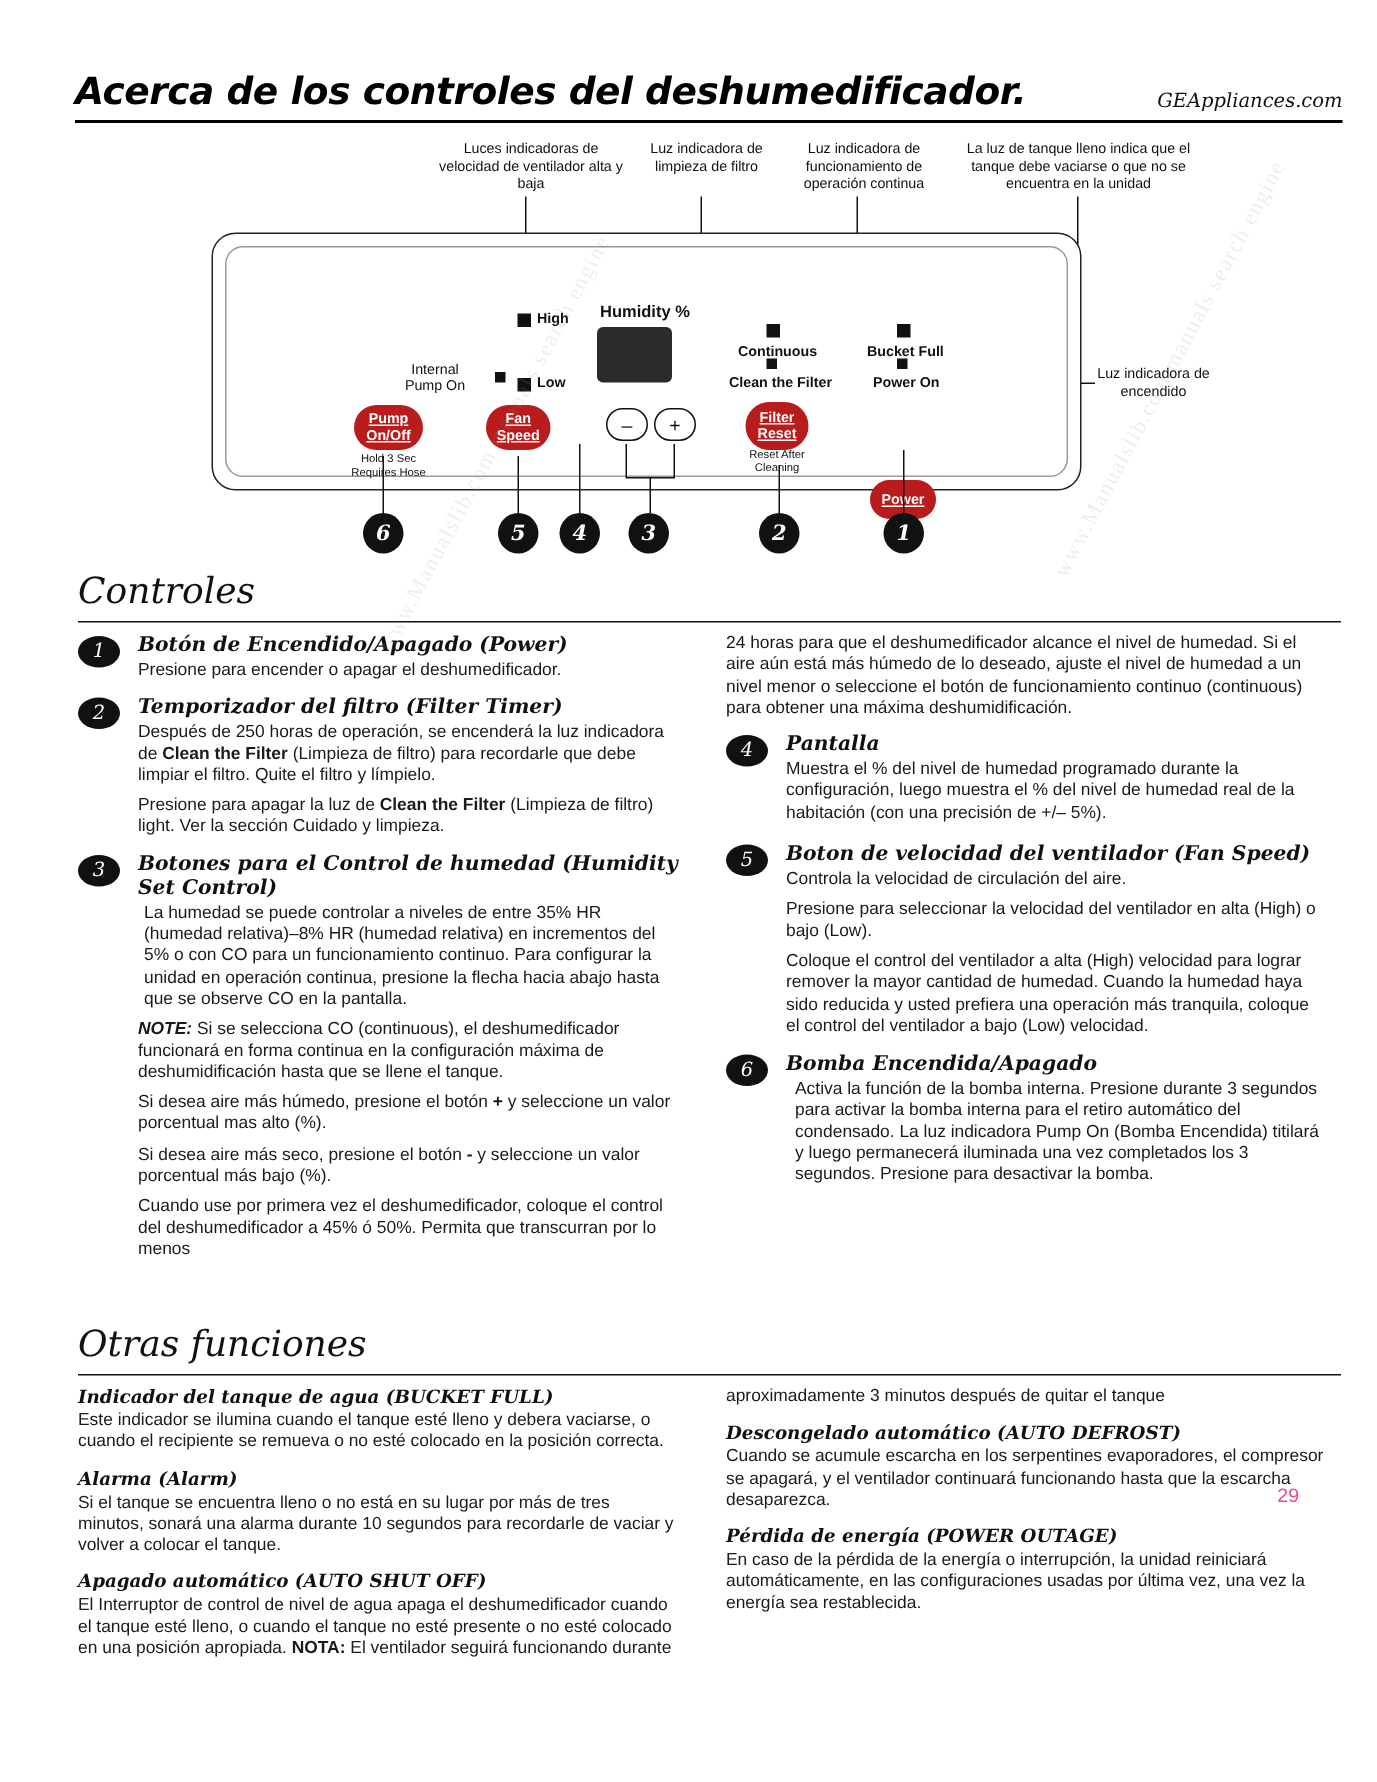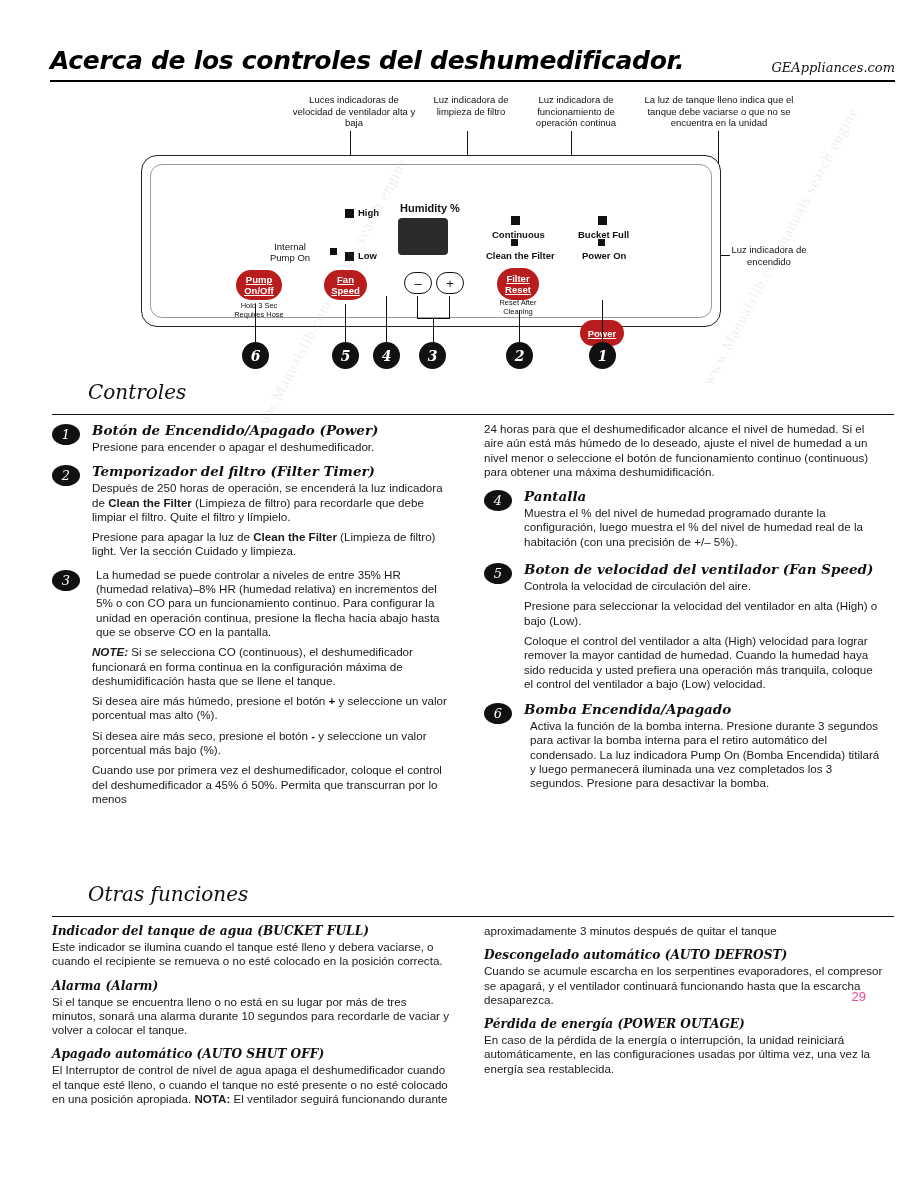--- a/index.html
+++ b/index.html
@@ -76,21 +76,21 @@
     display:flex;align-items:center;justify-content:center;
     font-family:"DejaVu Serif",serif;font-style:italic;
   }
   .vline{position:absolute;width:1.2px;background:#111;}
   .hline{position:absolute;height:1.2px;background:#111;}
 
   
   .sec-h{
     position:absolute;
     font-family:"DejaVu Serif", serif;font-style:italic;
-    font-size:20px;color:#111;margin-left:36px;
+    font-size:24px;color:#111;
   }
   .sec-rule{position:absolute;height:1.4px;background:#111;}
 
   
   .colL{position:absolute;left:52px;width:400px;}
   .colR{position:absolute;left:484px;width:400px;}
 
   .item{position:relative;margin-bottom:9px;}
   .item .bullet{
     position:absolute;left:0;top:2px;width:28px;height:21px;border-radius:50%;
@@ -245,20 +245,21 @@
         <div class="it-text">
           <p>Después de 250 horas de operación, se encenderá la luz indicadora de <b>Clean the Filter</b> (Limpieza de filtro) para recordarle que debe limpiar el filtro. Quite el filtro y límpielo.</p>
           <p>Presione para apagar la luz de <b>Clean the Filter</b> (Limpieza de filtro) light. Ver la sección Cuidado y limpieza.</p>
         </div>
       </div>
     </div>
 
     <div class="item">
       <div class="bullet">3</div>
       <div class="body">
+        <div class="it-title">Botones para el Control de humedad (Humidity Set Control)</div>
         <div class="it-text" style="margin-left:4px;">
           <p>La humedad se puede controlar a niveles de entre 35% HR (humedad relativa)–8% HR (humedad relativa) en incrementos del 5% o con CO para un funcionamiento continuo. Para configurar la unidad en operación continua, presione la flecha hacia abajo hasta que se observe CO en la pantalla.</p>
           <p style="margin-left:-4px;"><b><i>NOTE:</i></b>  Si se selecciona CO (continuous), el deshumedificador funcionará en forma continua en la configuración máxima de deshumidificación hasta que se llene el tanque.</p>
           <p style="margin-left:-4px;">Si desea aire más húmedo, presione el botón <b>+</b> y seleccione un valor porcentual mas alto (%).</p>
           <p style="margin-left:-4px;">Si desea aire más seco, presione el botón <b>-</b> y seleccione un valor porcentual más bajo (%).</p>
           <p style="margin-left:-4px;">Cuando use por primera vez el deshumedificador, coloque el control del deshumedificador a 45% ó 50%. Permita que transcurran por lo menos</p>
         </div>
       </div>
     </div>
 

